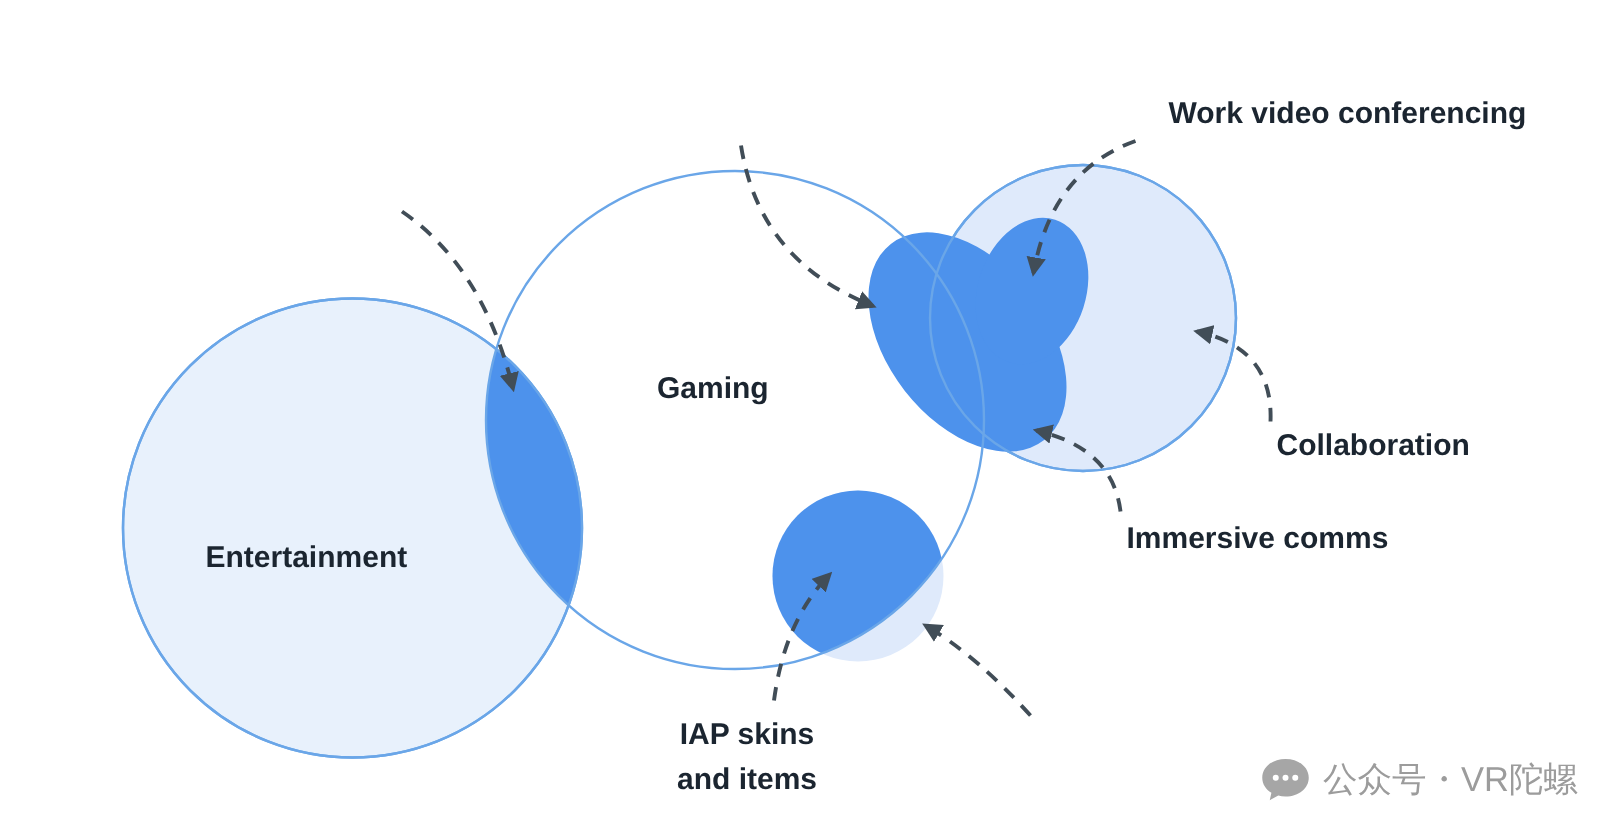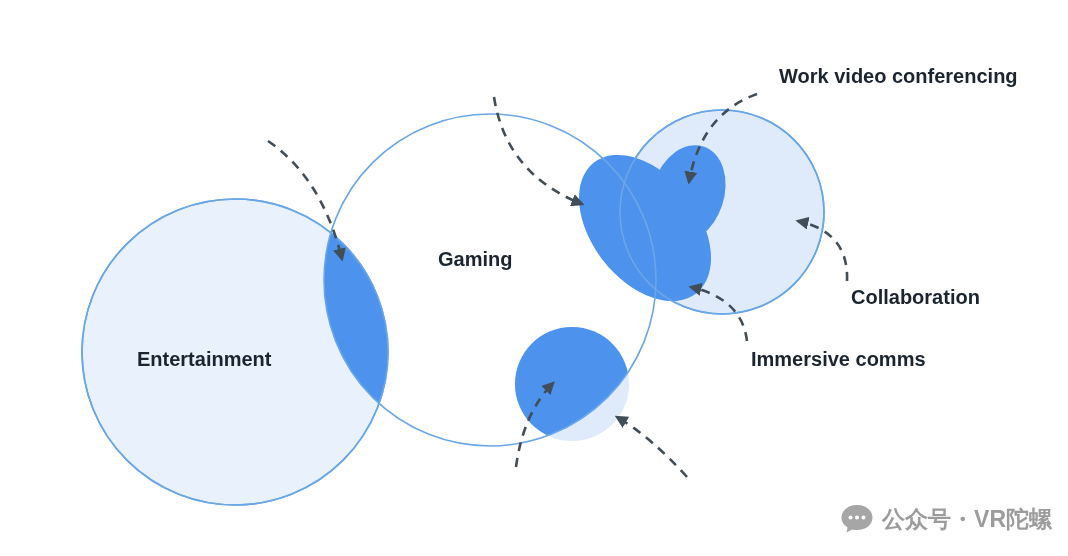--- a/index.html
+++ b/index.html
@@ -17,30 +17,30 @@
     font-size:20px;
     line-height:1.35;
     color:#1b2530;
     white-space:nowrap;
   }
   .lbl.wrap{white-space:normal;text-align:center;}
   #lbl-immersive-world-experiences{left:10px;top:104px;}
   #lbl-gaming-focused{left:393px;top:22px;width:200px;line-height:1.55;}
   #lbl-work-video-conferencing{left:779px;top:63px;}
   #lbl-gaming{left:438px;top:246px;}
-  #lbl-entertainment{left:137px;top:346px;}
+  #lbl-entertainment{left:137px;top:359px;}
   #lbl-collaboration{left:851px;top:284px;}
   #lbl-immersive-comms{left:751px;top:346px;text-align:right;}
   #lbl-iap-skins{left:440px;top:475px;width:116px;line-height:1.5;}
   #lbl-fashion-and-home{left:681px;top:484px;}
   #watermark{
     position:absolute;right:16px;top:504px;
-    display:flex;align-items:flex-start;gap:8px;
+    display:flex;align-items:flex-end;gap:8px;
     color:#9c9c9c;
-    font-size:23px;font-weight:700;
+    font-size:23px;font-weight:400;
     white-space:nowrap;
   }
 </style>
 </head>
 <body>
 
 <div id="stage">
 
   <svg id="venn-svg" width="1068" height="556" viewBox="0 0 1068 556">
     <defs>
@@ -88,20 +88,21 @@
   <div class="lbl" id="lbl-work-video-conferencing">Work video conferencing</div>
 
   <div class="lbl" id="lbl-gaming">Gaming</div>
 
   <div class="lbl" id="lbl-entertainment">Entertainment</div>
 
   <div class="lbl" id="lbl-collaboration">Collaboration</div>
 
   <div class="lbl" id="lbl-immersive-comms">Immersive comms</div>
 
+  <div class="lbl wrap" id="lbl-iap-skins">IAP skins and items</div>
 
 
   <div id="watermark">
     <svg width="34" height="30" viewBox="0 0 34 30">
       <path d="M17 1 C8 1 1.5 6.5 1.5 13.5 C1.5 17.7 3.9 21.3 7.6 23.5 L6.5 28.5 L12.2 25.4 C13.7 25.8 15.3 26 17 26 C26 26 32.5 20.5 32.5 13.5 C32.5 6.5 26 1 17 1 Z" fill="#a6a6a6"></path>
       <circle cx="10.5" cy="13.5" r="2" fill="#ffffff"></circle>
       <circle cx="17" cy="13.5" r="2" fill="#ffffff"></circle>
       <circle cx="23.5" cy="13.5" r="2" fill="#ffffff"></circle>
     </svg>
     <span>公众号・VR陀螺</span>

